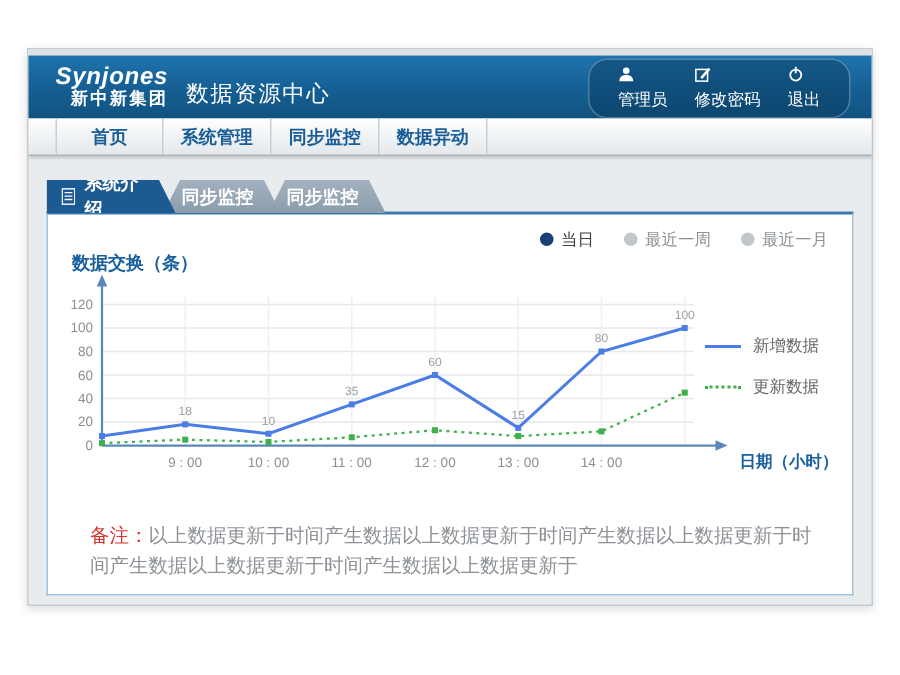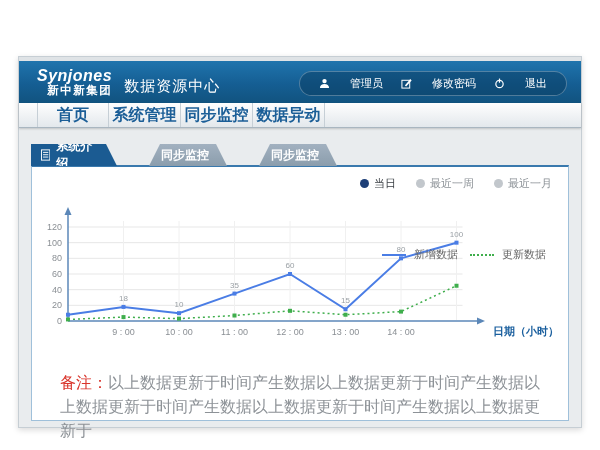--- a/index.html
+++ b/index.html
@@ -1,48 +1,48 @@
 <!DOCTYPE html>
 <html><head>
 <meta charset="utf-8">
 <style>
   * { margin:0; padding:0; box-sizing:border-box; }
   html,body { width:600px; height:450px; background:#ffffff; overflow:hidden;
     font-family:"Liberation Sans","DejaVu Sans",sans-serif; }
   body { position:relative; }
 
-  .window { position:absolute; left:18px; top:56px; width:564px; height:372px;
+  .window { position:absolute; left:18px; top:32px; width:564px; height:372px;
     background:#e9ecee; border:1px solid #c6ced4; box-shadow:0 2px 6px rgba(0,0,0,.15); }
 
   .win-top-strip { height:4px; background:#dfe3e6; }
 
   
   .header { height:42px; background:linear-gradient(180deg,#1f74ad 0%,#155e93 55%,#11537f 100%);
     display:flex; align-items:center; padding:0 14px 0 18px; }
   .logo { text-align:center; color:#fff; line-height:1.1; cursor:pointer; }
   .logo-brand { font-size:16px; font-weight:bold; font-style:italic; letter-spacing:.5px; }
   .logo-company { font-size:11.5px; font-weight:bold; letter-spacing:1.5px;text-align:right; }
   .app-title { color:#fff; font-size:15px; margin-left:12px; margin-top:9px; letter-spacing:1px; }
   .user-pill { margin-left:auto; display:flex; align-items:center;
     background:rgba(8,57,94,.45); border:1px solid rgba(255,255,255,.28);
     border-radius:13px; padding:4px 10px; margin-top:2px; }
-  .user-item { display:flex; align-items:center; gap:20px; color:#fff; font-size:11px;
-    padding:0 9px; cursor:pointer; white-space:nowrap; }
+  .user-item { display:flex; align-items:flex-start; gap:4px; color:#fff; font-size:11px;
+    padding:0 9px; cursor:pointer; white-space:nowrap;flex-direction:column; }
 
   
   .nav { height:25px; background:linear-gradient(#fefefe,#e3e8ec);
     border-bottom:1px solid #a9b6c0; box-shadow:0 1px 2px rgba(0,0,0,.18);
     display:flex; align-items:stretch; padding-left:18px; position:relative; z-index:2; }
   .nav-item { width:72px; display:flex; align-items:center; justify-content:center;
-    color:#1b5e97; font-size:16px; font-weight:bold; border-right:1px solid #c6cfd6; cursor:pointer; }
+    color:#1b5e97; font-size:12px; font-weight:bold; border-right:1px solid #c6cfd6; cursor:pointer; }
   .nav-item:first-child { border-left:1px solid #c6cfd6; }
 
   
   .content { position:relative; height:301px; }
-  .tabs { position:absolute; left:12px; top:16px; height:22px; display:flex; z-index:3;gap:40px; }
+  .tabs { position:absolute; left:12px; top:16px; height:22px; display:flex; z-index:3; }
   .tab { height:22px; color:#fff; font-size:12px; font-weight:bold;
     display:flex; align-items:center; cursor:pointer; }
   .tab-active { background:#1b5b92; width:86px; padding:0 16px 0 10px; gap:6px;
     clip-path:polygon(0 0, calc(100% - 11px) 0, 100% 100%, 0 100%); position:relative; z-index:3; }
   .tab-inactive { background:linear-gradient(#a2b1c0,#8b9dac); width:78px; margin-left:-8px;
     justify-content:center; padding-right:6px;
     clip-path:polygon(11px 0, calc(100% - 11px) 0, 100% 100%, 0 100%); z-index:2; }
 
   .panel { position:absolute; left:12px; top:37px; right:12px; bottom:8px;
     background:#fff; border:1px solid #9fc0da; border-top:2px solid #3a79ad;padding-left:12px; }
@@ -51,27 +51,27 @@
   .filter { display:flex; align-items:center; gap:5px; font-size:11px; color:#8b9196; cursor:pointer; }
   .filter.selected { color:#3c4146; }
   .dot { width:9px; height:9px; border-radius:50%; background:#c2c7cc; }
   .filter.selected .dot { background:#1d3f77; }
 
   .chart-title { position:absolute; left:16px; top:24px; color:#1a5f9e; font-weight:bold; font-size:12px; }
 
   #chart { position:absolute; left:0; top:34px; width:538px; height:150px; }
   #chart svg { font-family:"Liberation Sans","DejaVu Sans",sans-serif; }
 
-  .legend { position:absolute; right:22px; top:80px; display:flex; flex-direction:row; gap:12px; }
+  .legend { position:absolute; right:22px; top:80px; display:flex; flex-direction:column; gap:12px; }
   .legend-row { display:flex; align-items:center; gap:8px; font-size:11px; color:#666; }
   .legend-line { width:24px; height:0; }
   .legend-line.solid { border-top:2px solid #4a7de5; }
   .legend-line.dotted { border-top:2px dotted #3fae4c; }
 
-  .note { position:absolute; left:28px; right:18px; top:204px; font-size:16px;
+  .note { position:absolute; left:28px; right:18px; top:204px; font-size:13px;
     color:#8d9297; line-height:1.5; }
   .note-prefix { color:#d9342b; }
 </style>
 </head>
 <body>
 
 <div class="window">
   <div class="win-top-strip"></div>
 
   <header class="header">
@@ -141,20 +141,21 @@
         <span class="filter">
           <span class="dot"></span>
           <span>最近一周</span>
         </span>
         <span class="filter">
           <span class="dot"></span>
           <span>最近一月</span>
         </span>
       </div>
 
+      <div class="chart-title">数据交换（条）</div>
 
       <div id="chart"><svg width="538" height="150" viewBox="0 0 538 150">
             <text x="30" y="123" text-anchor="end" font-size="9" fill="#8a8f94">0</text>
             <line x1="36" y1="104.33333333333333" x2="430.5" y2="104.33333333333333" stroke="#e7e7e7" stroke-width="1"></line>
             <text x="30" y="107.33333333333333" text-anchor="end" font-size="9" fill="#8a8f94">20</text>
             <line x1="36" y1="88.66666666666667" x2="430.5" y2="88.66666666666667" stroke="#e7e7e7" stroke-width="1"></line>
             <text x="30" y="91.66666666666667" text-anchor="end" font-size="9" fill="#8a8f94">40</text>
             <line x1="36" y1="73" x2="430.5" y2="73" stroke="#e7e7e7" stroke-width="1"></line>
             <text x="30" y="76" text-anchor="end" font-size="9" fill="#8a8f94">60</text>
             <line x1="36" y1="57.333333333333336" x2="430.5" y2="57.333333333333336" stroke="#e7e7e7" stroke-width="1"></line>

